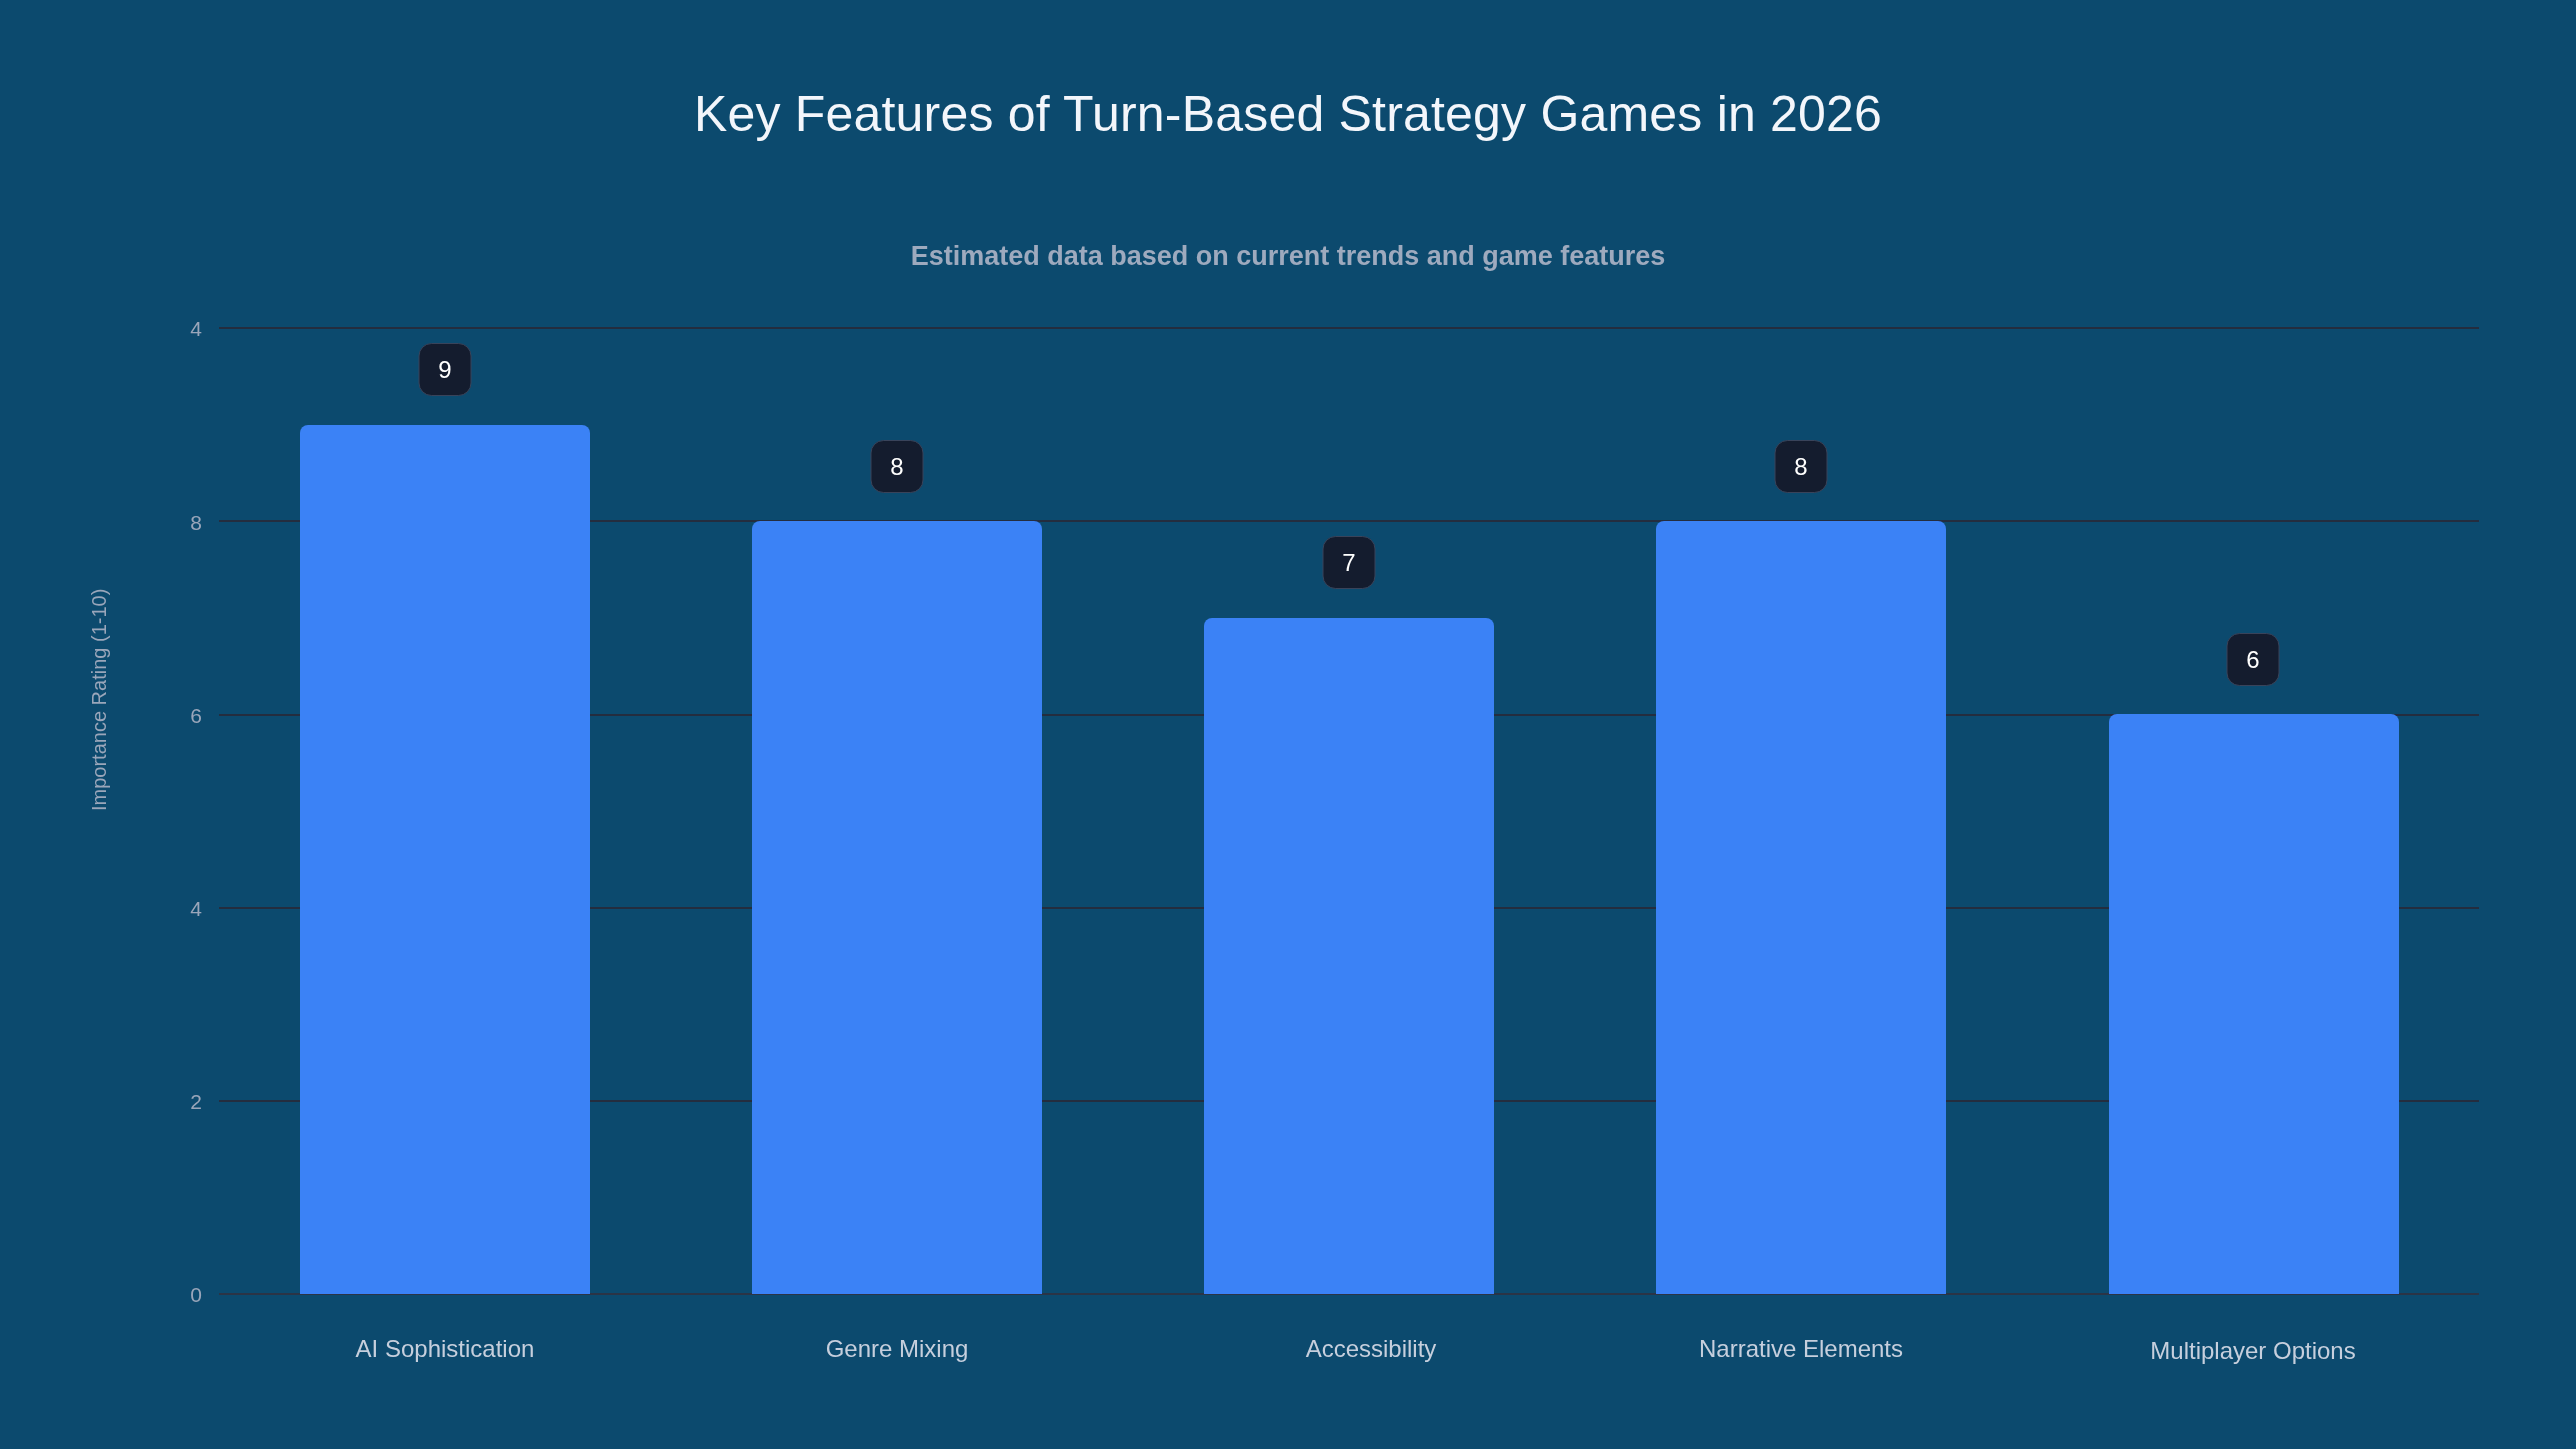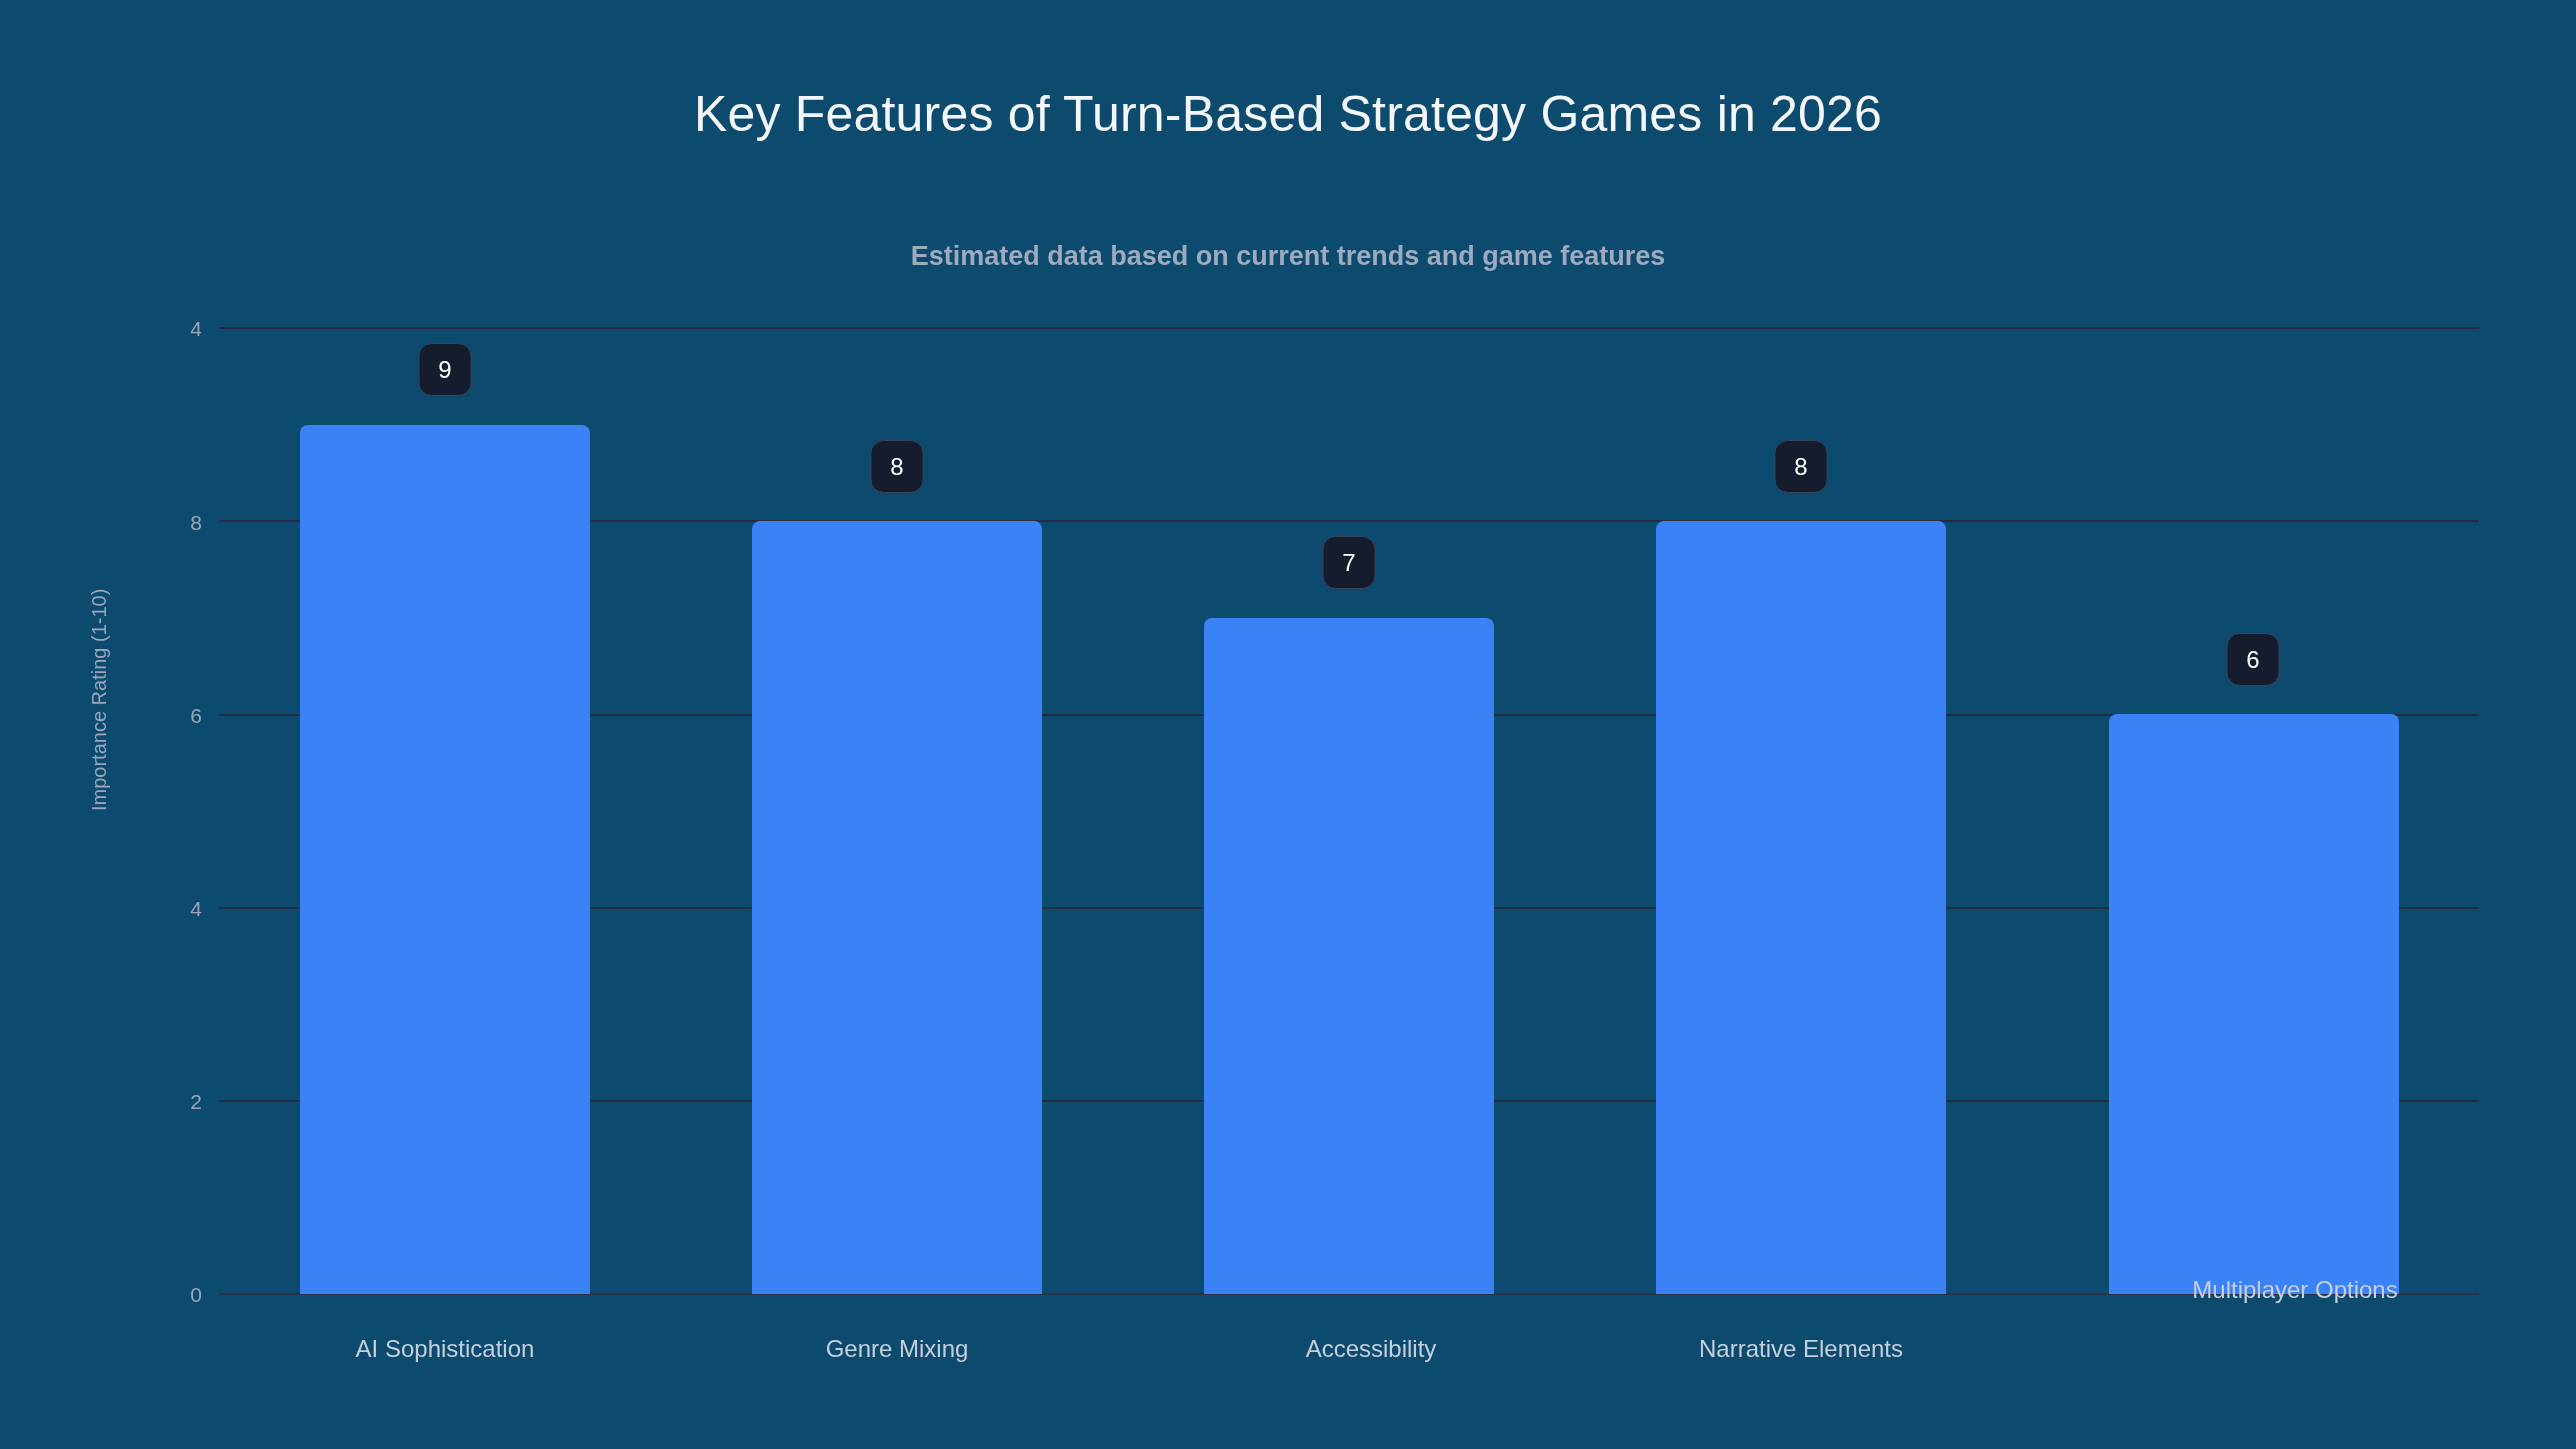--- a/index.html
+++ b/index.html
@@ -172,17 +172,17 @@
       <div class="value-badge" style="left: 897px; top: 440px;">8</div>
       <div class="value-badge" style="left: 1349px; top: 536px;">7</div>
       <div class="value-badge" style="left: 1801px; top: 440px;">8</div>
       <div class="value-badge" style="left: 2253px; top: 633px;">6</div>
     </div>
   <div id="xtick-layer">
       <div class="xtick" style="left: 445px; top: 1337px;">AI Sophistication</div>
       <div class="xtick" style="left: 897px; top: 1337px;">Genre Mixing</div>
       <div class="xtick" style="left: 1371px; top: 1337px;">Accessibility</div>
       <div class="xtick" style="left: 1801px; top: 1337px;">Narrative Elements</div>
-      <div class="xtick" style="left: 2253px; top: 1278px; margin-left: 42px;">Multiplayer Options</div>
+      <div class="xtick" style="left: 2253px; top: 1339px;">Multiplayer Options</div>
     </div>
 
 </div>
 
 
 </body></html>

